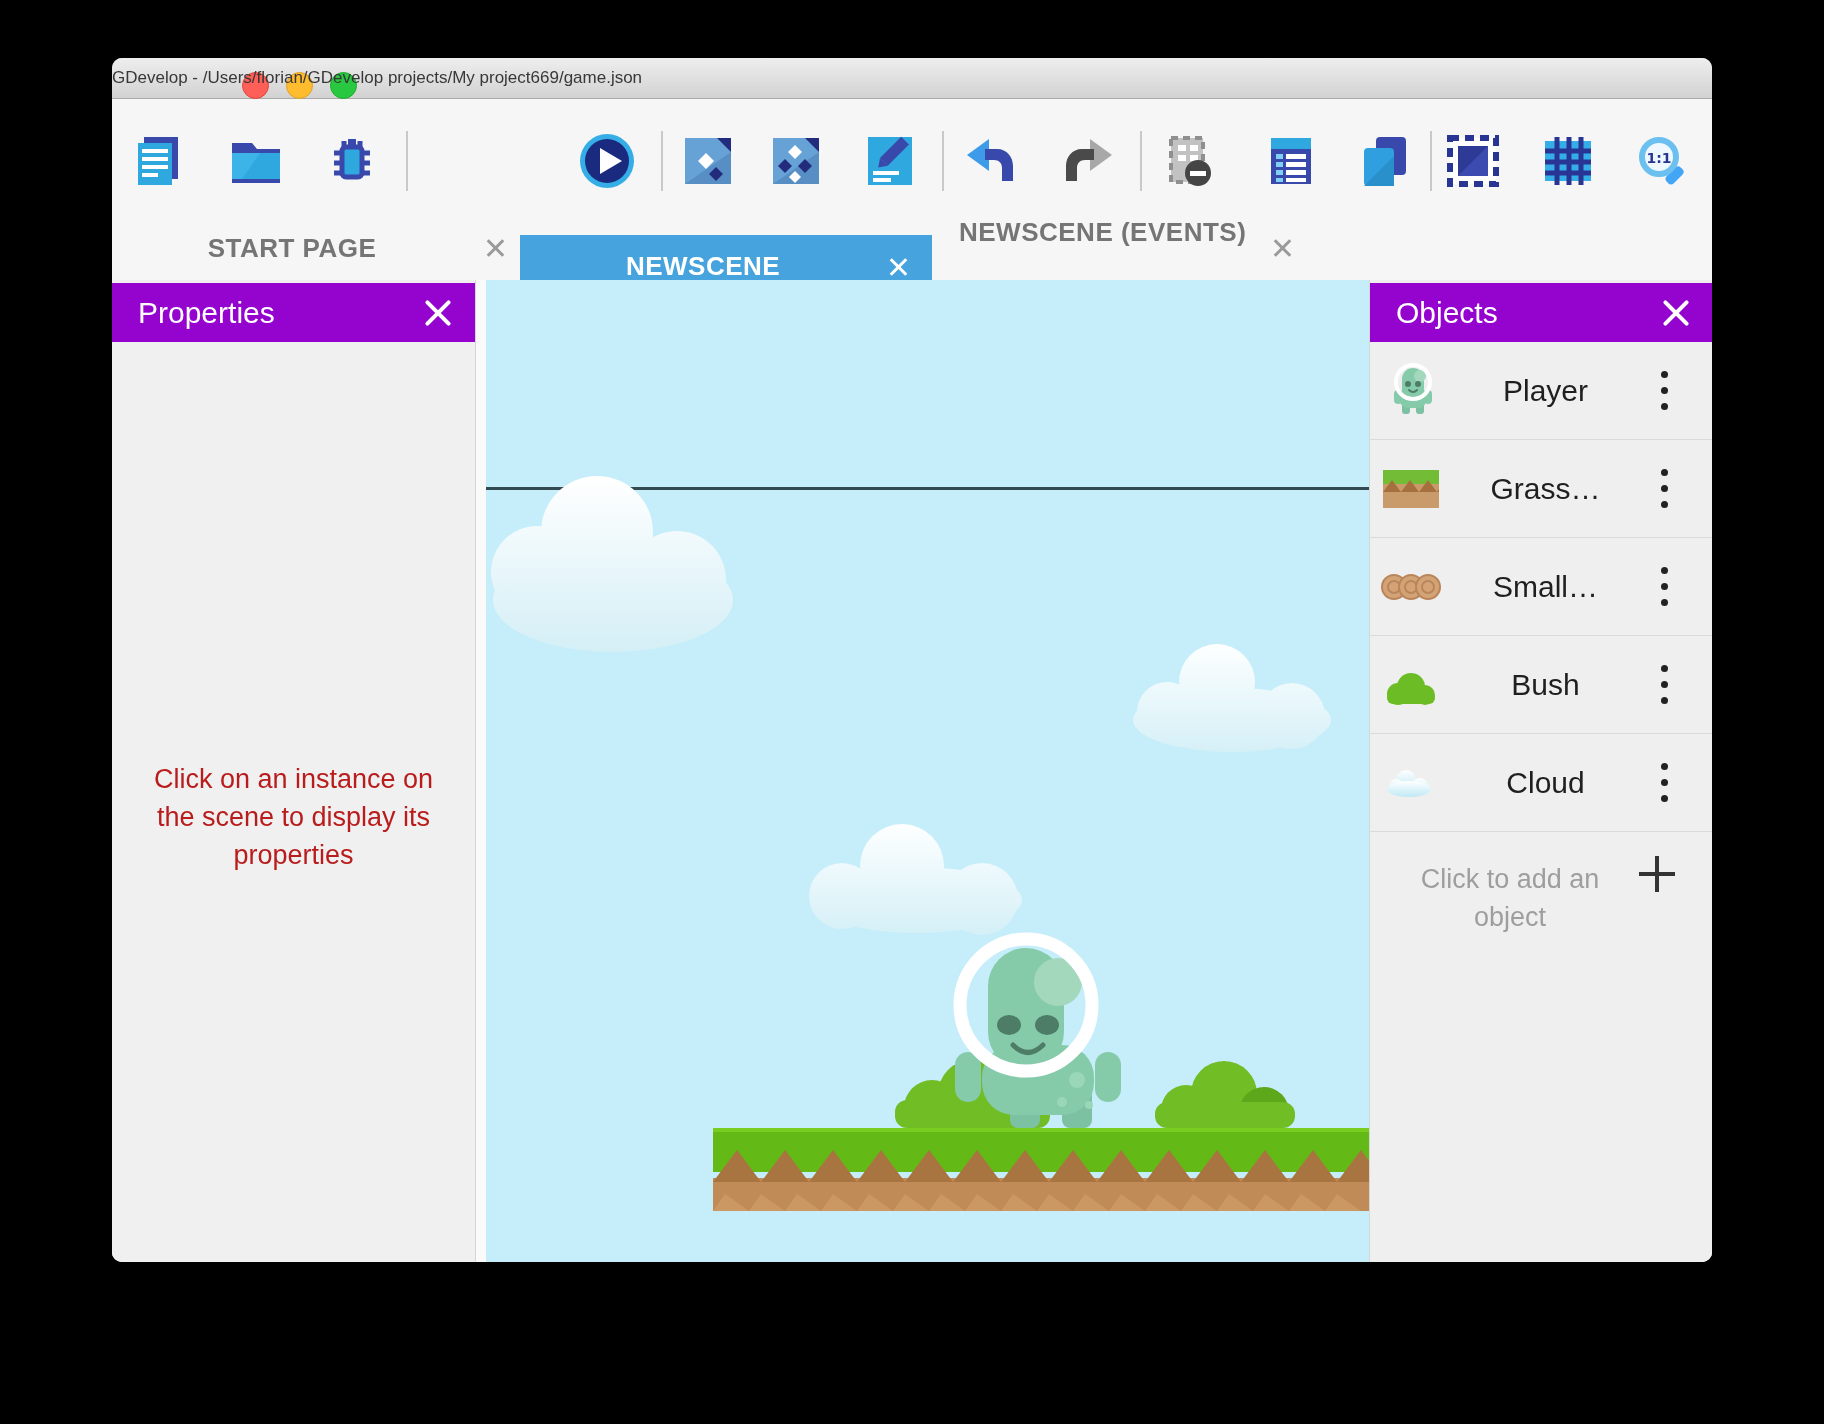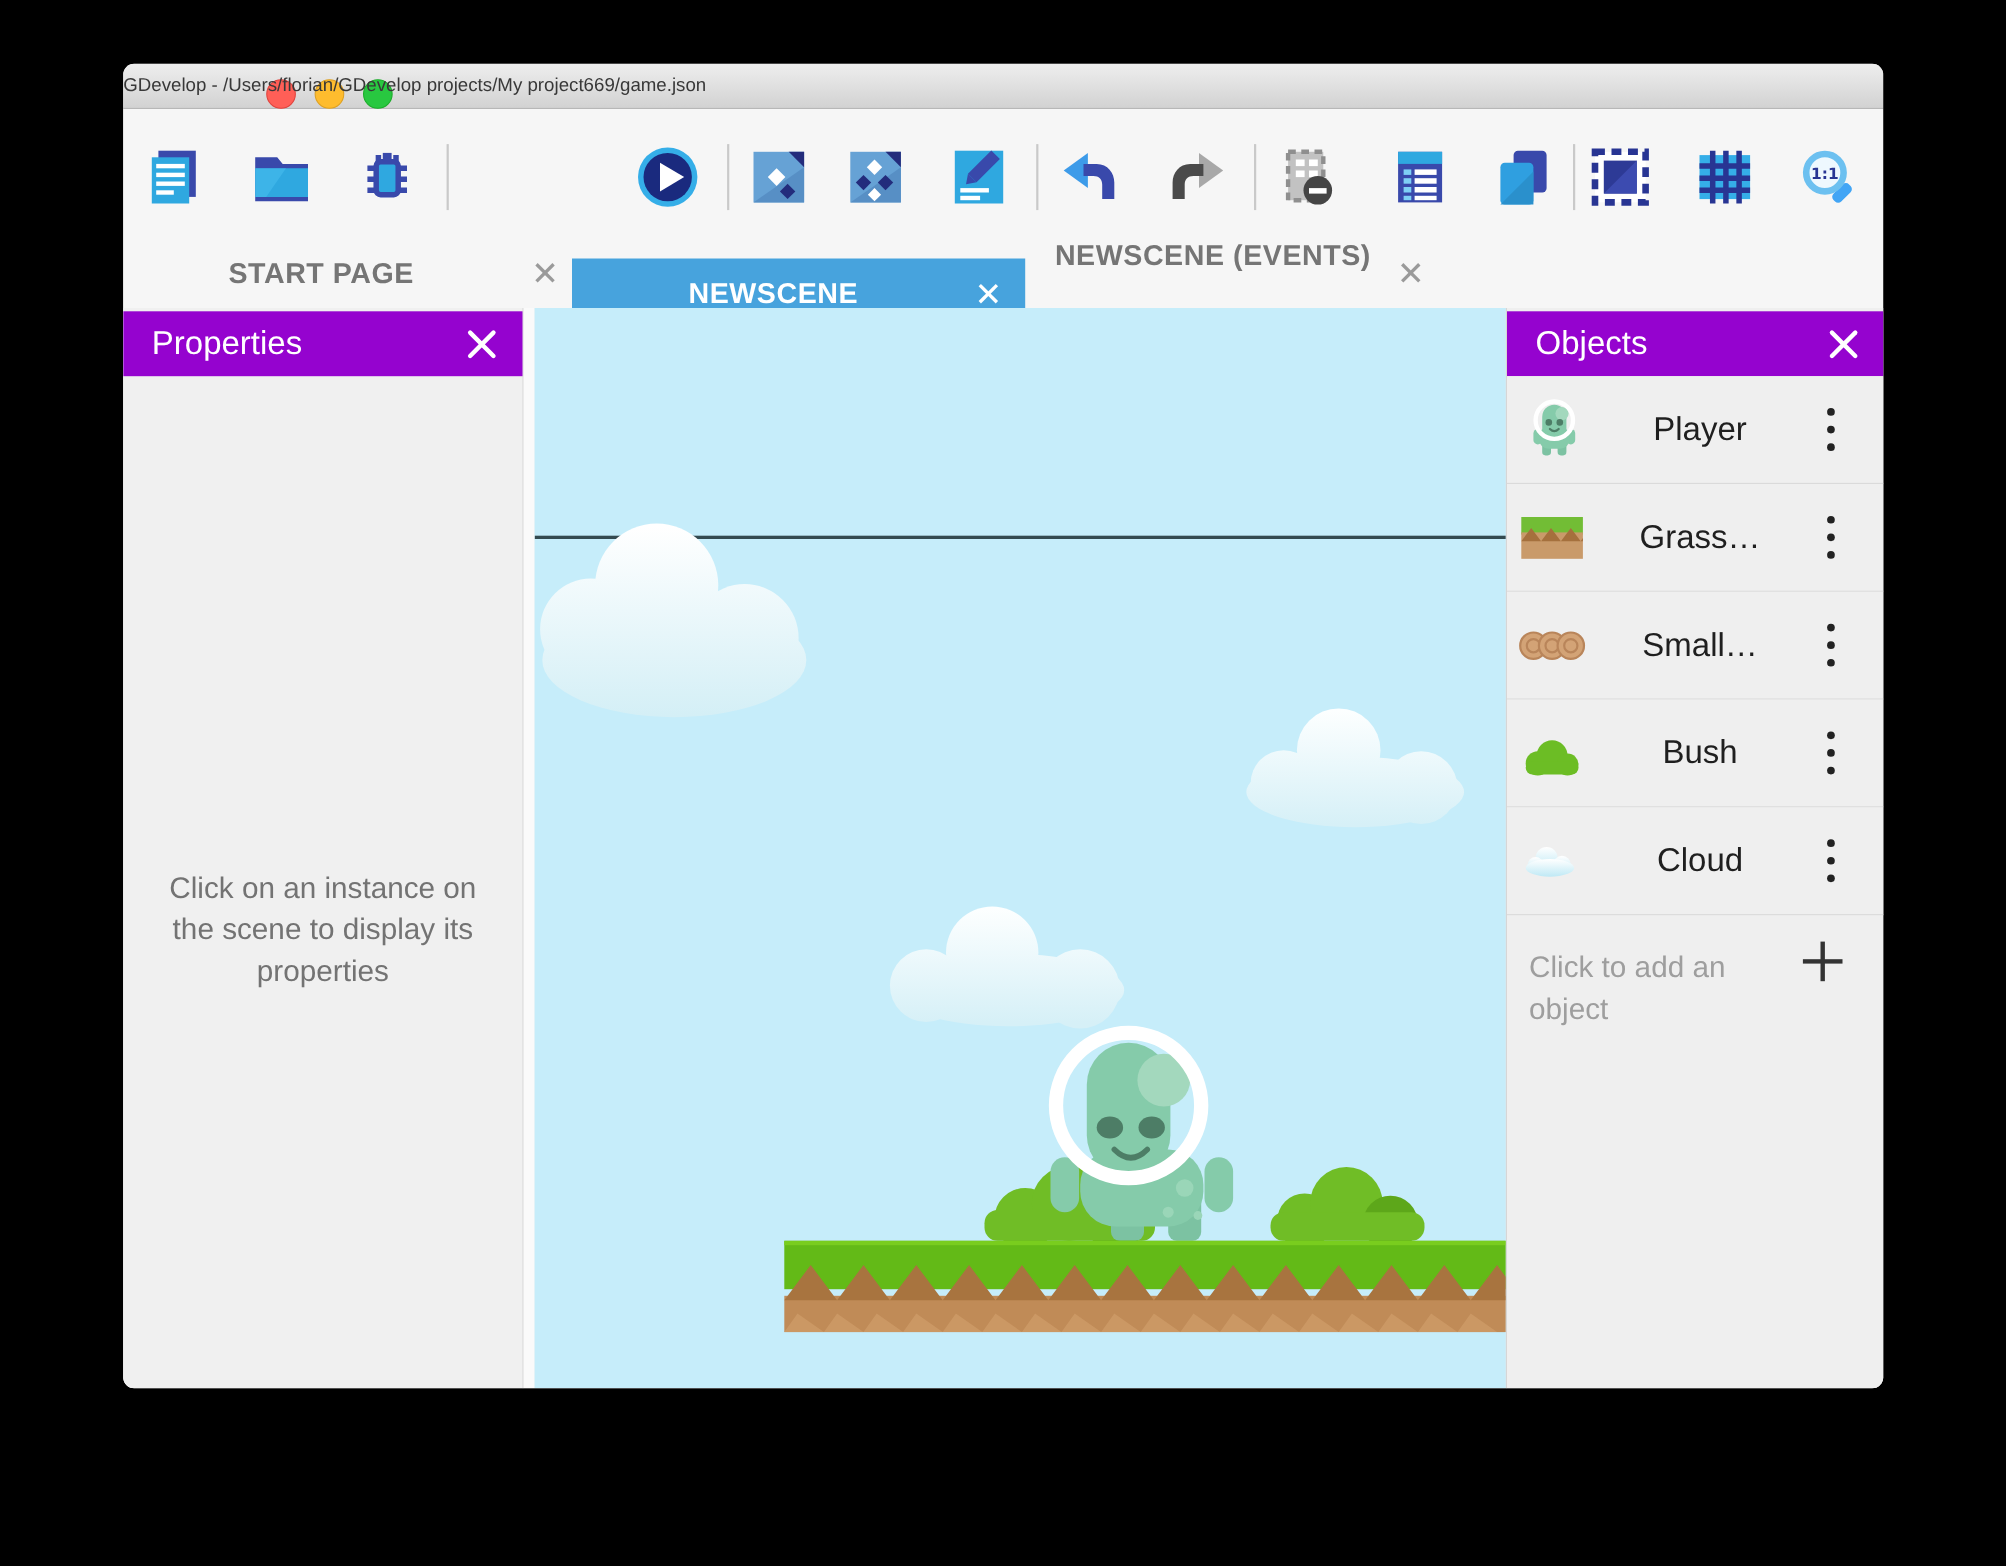--- a/index.html
+++ b/index.html
@@ -54,40 +54,40 @@
     display:flex;align-items:center;color:#fff;font-size:30px;font-weight:500;
   }
   .phead .ptitle{padding-left:26px;flex:1;}
   .pclose{width:34px;height:34px;position:relative;cursor:pointer;margin-right:20px;}
   .pclose:before,.pclose:after{content:"";position:absolute;left:15px;top:0;width:4px;height:34px;background:#fff;border-radius:2px;}
   .pclose:before{transform:rotate(45deg);} .pclose:after{transform:rotate(-45deg);}
   .left-panel{position:absolute;left:0;top:0;width:363px;height:982px;background:#f0f0f0;border-right:1px solid #d6d6d6;}
   .left-panel .phead{left:0;width:363px;}
   .hint{
     position:absolute;left:0;top:480px;width:363px;text-align:center;
-    color:#737373;font-size:27px;line-height:38px;margin-top:28px;
+    color:#b91c1c;font-size:27px;line-height:38px;
   }
   .gutter{position:absolute;left:364px;top:0;width:10px;height:982px;background:#fafafa;}
   
   .canvas{position:absolute;left:374px;top:0;width:883px;height:982px;background:var(--sky);cursor:crosshair;}
   
   .right-panel{position:absolute;left:1257px;top:0;width:343px;height:982px;background:#efefef;border-left:1px solid #d6d6d6;}
   .right-panel .phead{left:0;width:343px;}
   .obj-row{
     position:absolute;left:0;width:343px;height:97px;border-bottom:1px solid #dadada;
     display:flex;align-items:center;cursor:pointer;background:#efefef;justify-content:space-between;
   }
   .obj-ic{width:62px;height:62px;margin-left:10px;flex:0 0 auto;}
   .obj-label{flex:1;text-align:center;font-size:30px;color:#1f1f1f;overflow:hidden;white-space:nowrap;}
   .kebab{width:30px;height:56px;margin-right:34px;position:relative;cursor:pointer;flex:0 0 auto;}
   .kebab i{position:absolute;left:12px;width:7px;height:7px;border-radius:50%;background:#222;}
   .kebab i:nth-child(1){top:8px;} .kebab i:nth-child(2){top:24px;} .kebab i:nth-child(3){top:40px;}
   .add-row{position:absolute;left:0;top:568px;width:343px;height:110px;cursor:pointer;}
   .add-text{
-    position:absolute;left:20px;top:12px;width:240px;
+    position:absolute;left:20px;top:12px;width:240px;text-align:center;
     color:#9e9e9e;font-size:27px;line-height:38px;
   }
   .plus{position:absolute;right:38px;top:8px;width:36px;height:36px;}
   .plus:before{content:"";position:absolute;left:0;top:16px;width:36px;height:4px;background:#333;}
   .plus:after{content:"";position:absolute;left:16px;top:0;width:4px;height:36px;background:#333;}
 </style>
 </head>
 <body>
 
 <div class="window">

